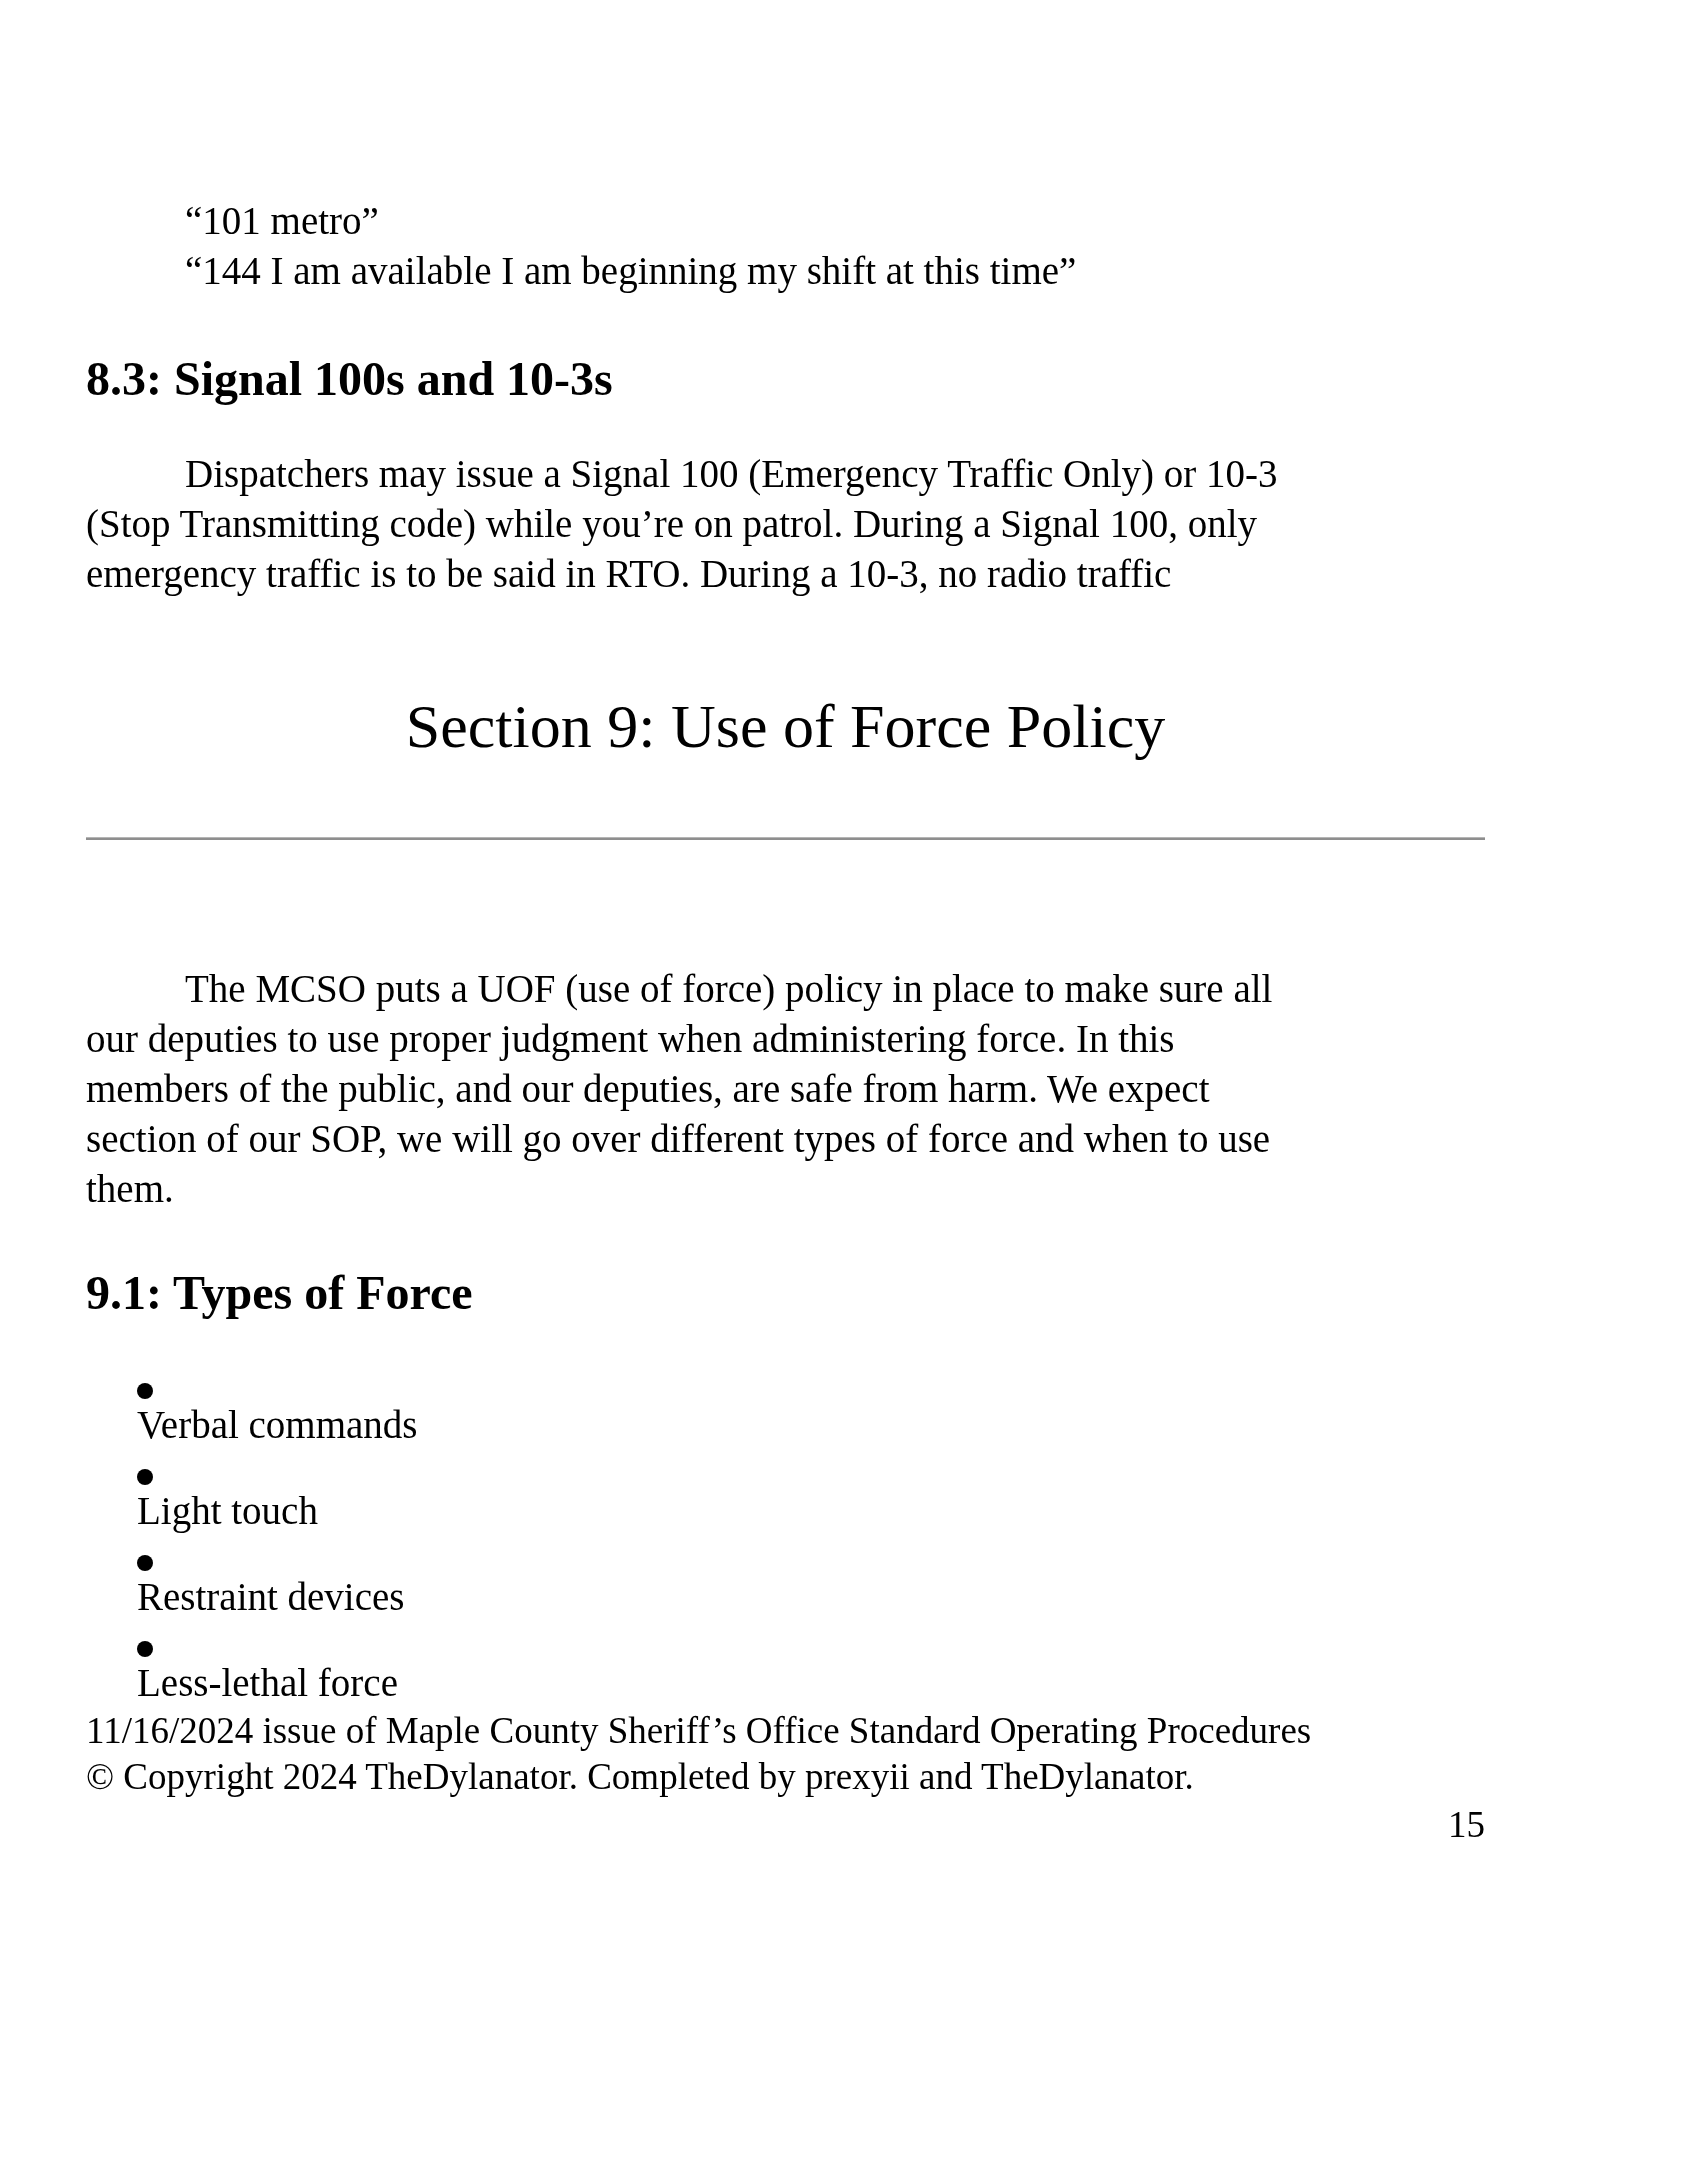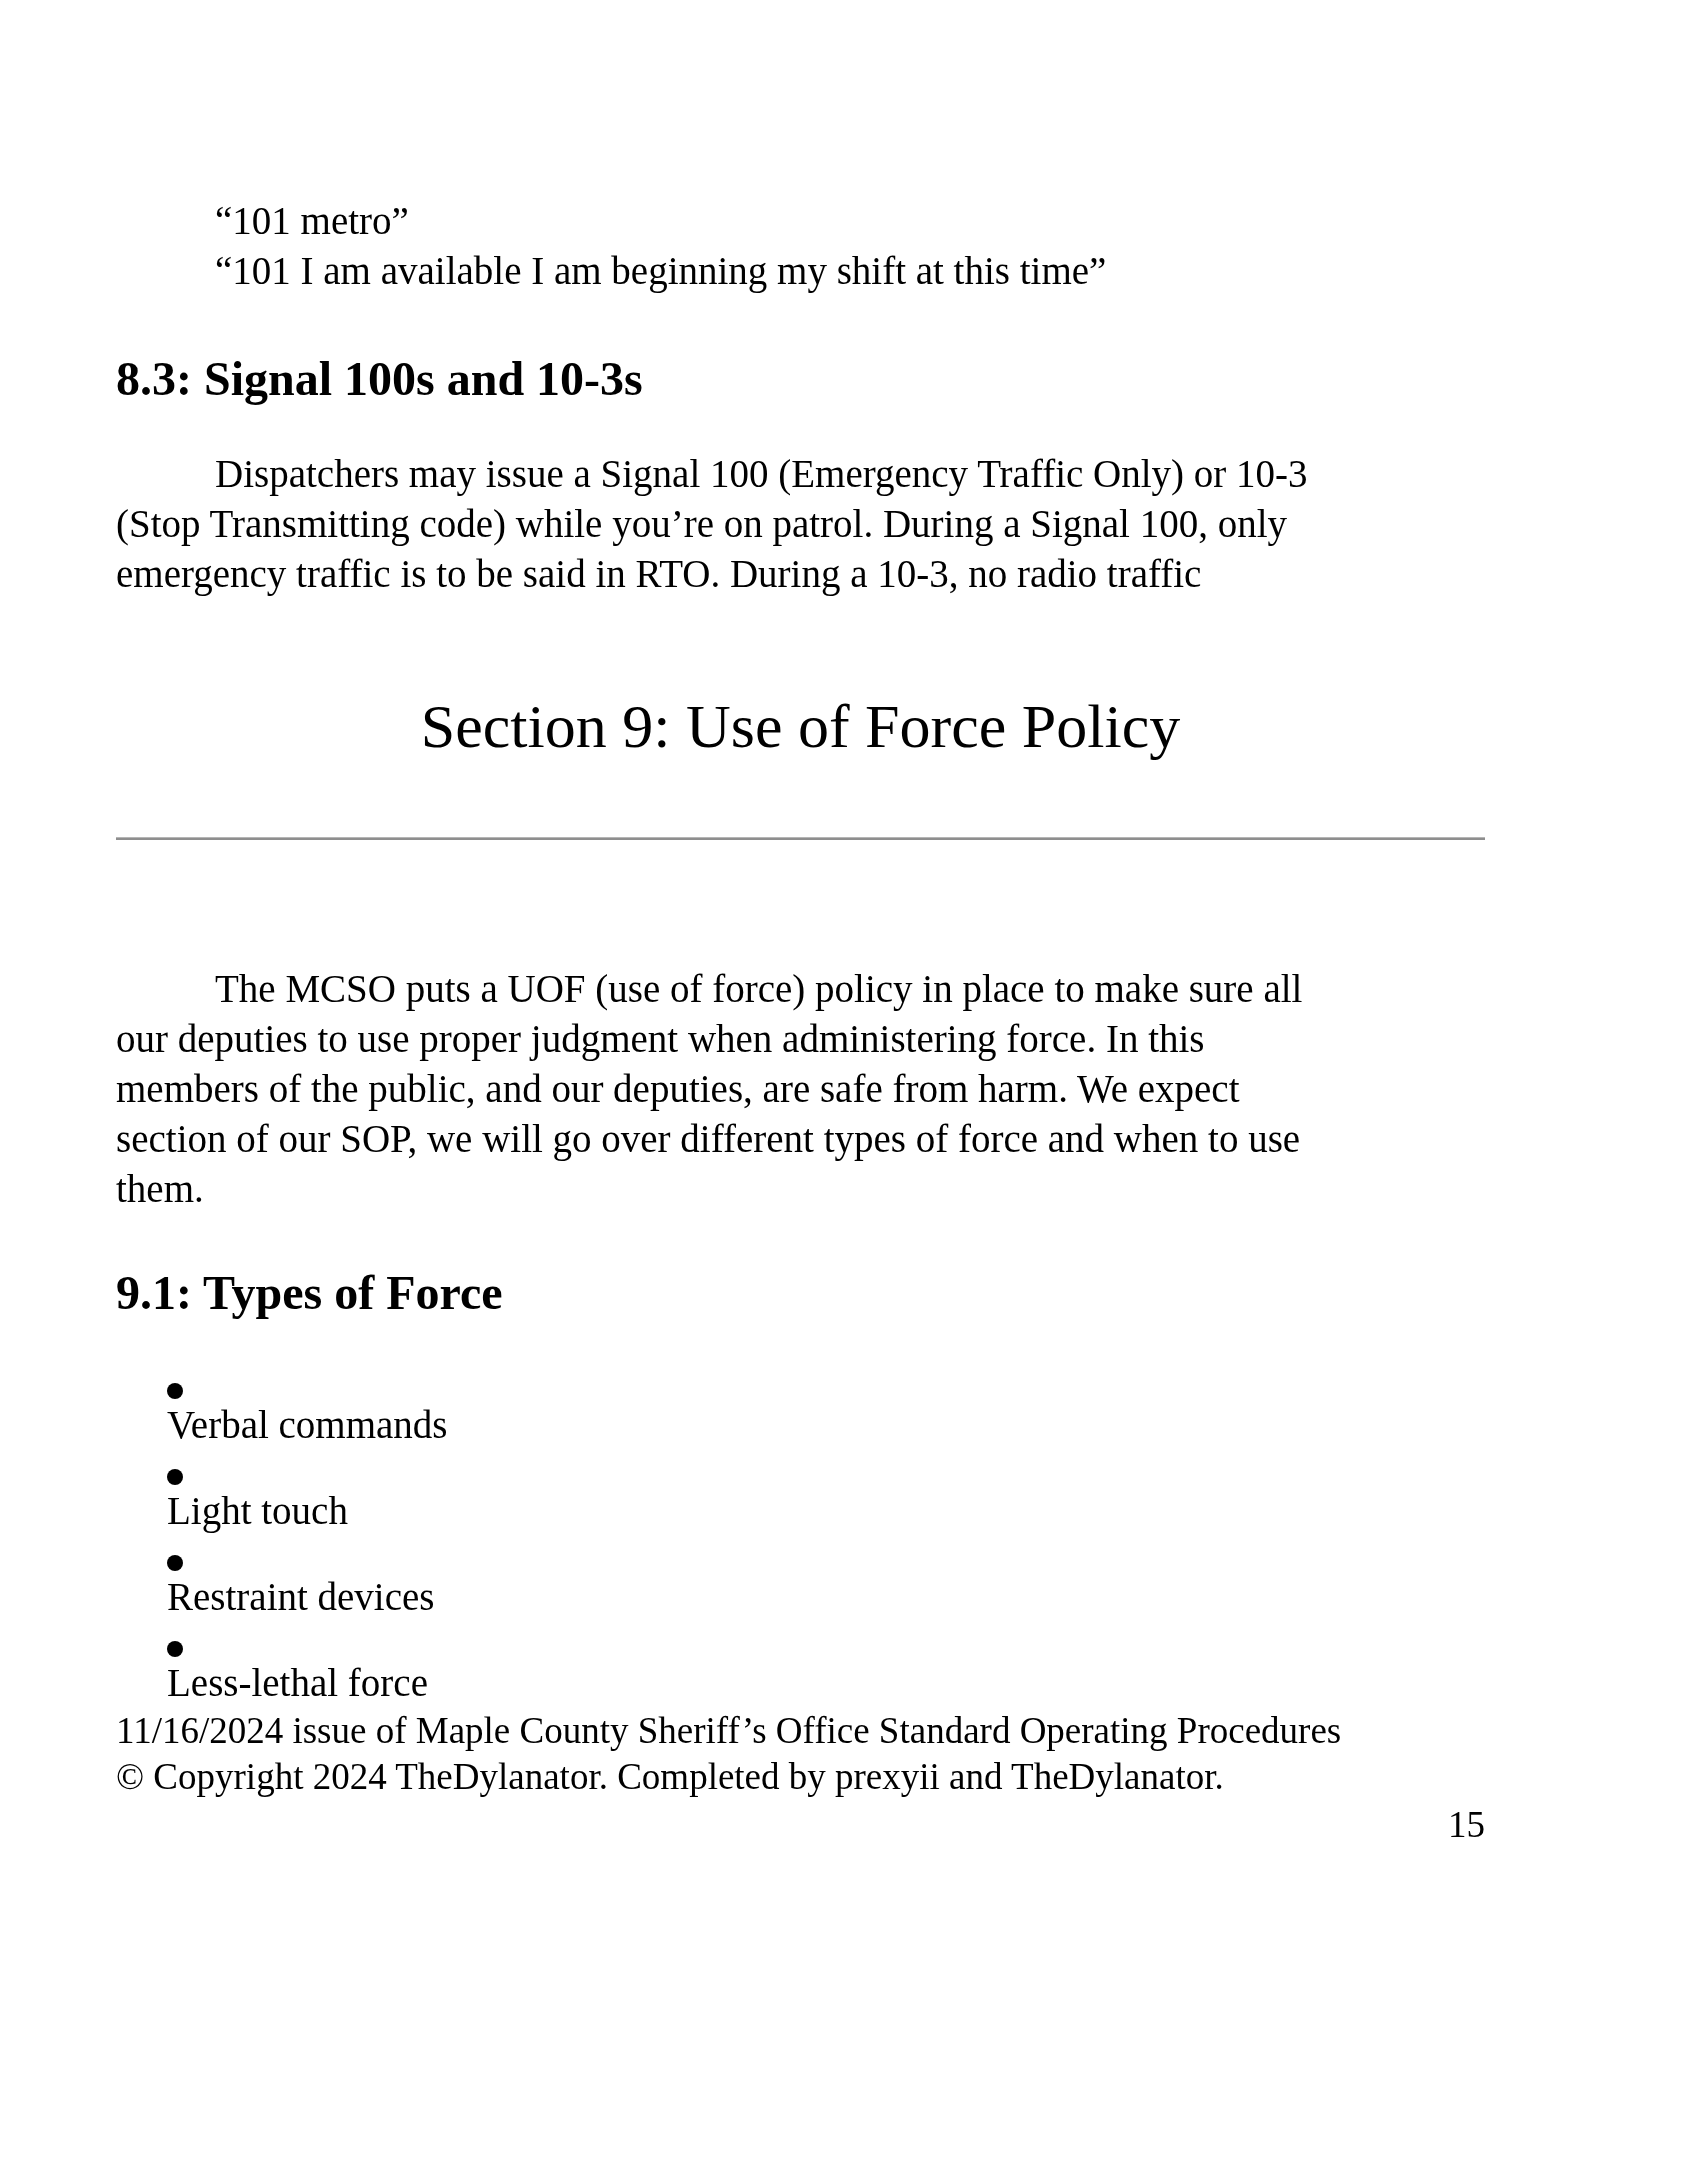--- a/index.html
+++ b/index.html
@@ -6,21 +6,21 @@
   .page {
     position: relative;
     width: 1683px;
     height: 2178px;
     background: #ffffff;
     color: #000000;
     font-family: "Liberation Serif", serif;
     overflow: hidden;
   }
   .content {
-    padding: 196px 198px 0 116px;
+    padding: 196px 198px 0 86px;
   }
   .body-line {
     font-size: 39px;
     line-height: 50px;
     white-space: nowrap;
   }
   .indent { padding-left: 99px; }
   .doc-h2 {
     font-size: 48px;
     line-height: 57px;
@@ -82,21 +82,21 @@
 <body>
 
 <div class="page">
   <div class="content">
 
     <div>
       <div>
         <div class="body-line indent">“101 metro”</div>
       </div>
       <div>
-        <div class="body-line indent">“101 I am available I am beginning my shift at this time”</div>
+        <div class="body-line indent">“144 I am available I am beginning my shift at this time”</div>
       </div>
     </div>
 
     <div class="doc-h2 h2-83">8.3: Signal 100s and 10-3s</div>
 
     <div class="para-83">
       <div class="body-line indent">Dispatchers may issue a Signal 100 (Emergency Traffic Only) or 10-3</div>
       <div class="body-line">(Stop Transmitting code) while you’re on patrol. During a Signal 100, only</div>
       <div class="body-line">emergency traffic is to be said in RTO. During a 10-3, no radio traffic</div>
     </div>

